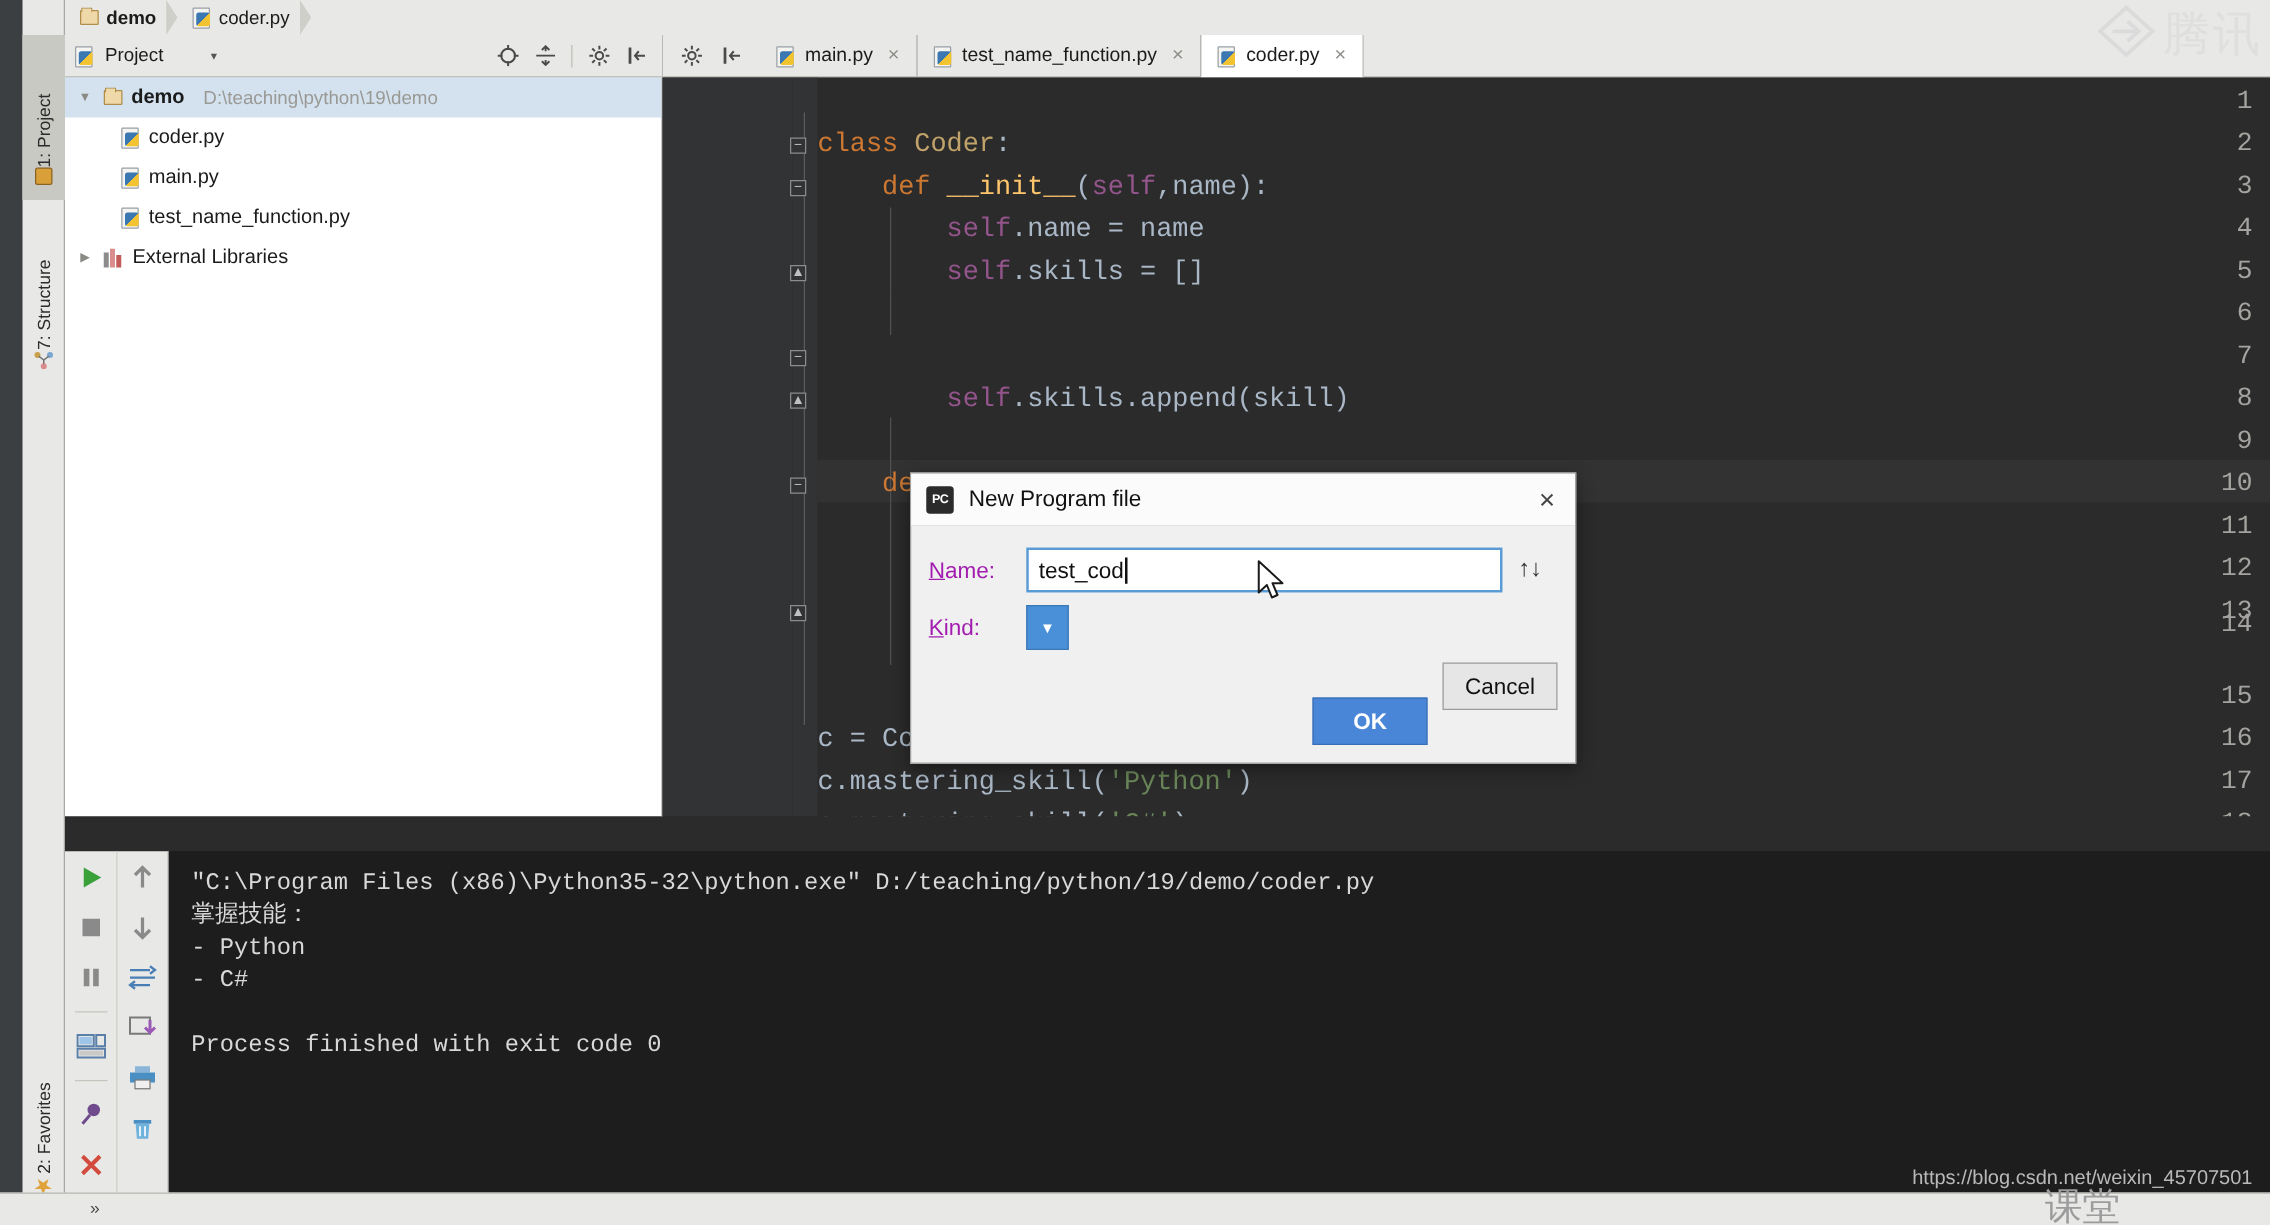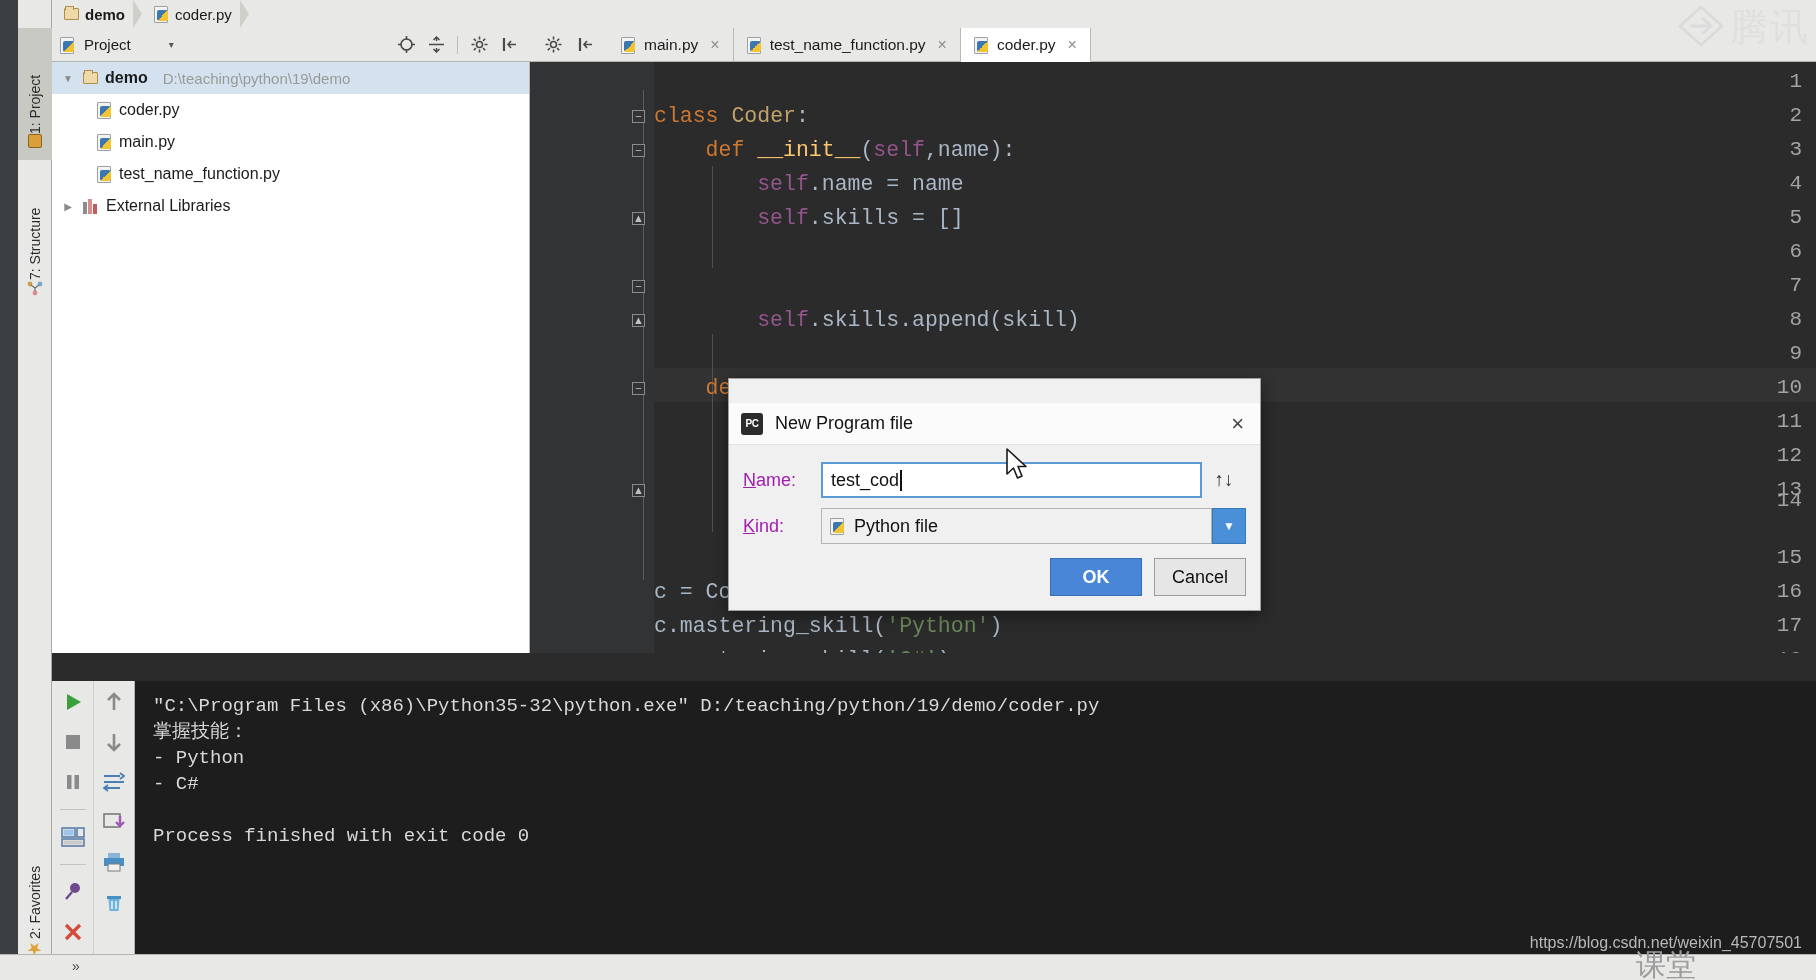--- a/index.html
+++ b/index.html
@@ -198,21 +198,20 @@
   .dlg {
     position:absolute; left:728px; top:378px; width:533px; height:233px;
     background:#f0f0f0; border:1px solid #a0a0a0;
     box-shadow:0 4px 14px rgba(0,0,0,.45);
     z-index:50;
   }
   .dlg-title {
     height:42px; display:flex; align-items:center; gap:12px; padding:0 12px;
     background:#fbfbfb; font-size:18px; color:#111;
     border-bottom:1px solid #e3e3e3;
-    margin-top:24px;
   }
   .pc-ico {
     width:22px;height:22px;background:#2b2b2b;color:#fff;border-radius:3px;
     font-size:10px; font-weight:bold; display:flex;align-items:center;justify-content:center;
     letter-spacing:-0.5px;
   }
   .dlg-close { margin-left:auto; font-size:22px; color:#444; line-height:1; padding:0 4px; }
   .dlg-body { padding:12px 14px 0 14px; }
   .frow { display:flex; align-items:center; height:46px; }
   .flbl { width:78px; font-size:18px; color:#a21caf; }
@@ -231,21 +230,21 @@
   }
   .combo-arrow {
     width:34px;height:36px;background:#4a90d9;border:1px solid #3a77b5;
     display:flex;align-items:center;justify-content:center;color:#fff;font-size:12px;
   }
   .dlg-foot { position:absolute; right:14px; bottom:14px; display:flex; gap:12px; }
   .btn {
     min-width:92px; height:38px; font-size:18px;
     display:flex;align-items:center;justify-content:center;
   }
-  .btn.primary { background:#4a86d8; color:#fff; border:1px solid #3a6fb5; font-weight:bold; }
+  .btn.primary { background:#4a86d8; color:#fff; border:1px solid #3a6fb5; font-weight:bold;margin-top:28px; }
   .btn.secondary { background:#e6e6e6; color:#111; border:1px solid #9c9c9c; }
 
   
   .cursor { position:absolute; z-index:60; pointer-events:none; }
 
   
   .wm-tencent {
     position:absolute; right:6px; top:2px; z-index:5;
     display:flex; align-items:center; gap:6px; opacity:.55;
   }
@@ -570,24 +569,20 @@
       <div class="frow">
         <span class="flbl"><u>N</u>ame:</span>
         <span class="ftext">
           <span>test_cod</span>
             <span class="caretbar"></span>
         </span>
         <span class="updown">↑↓</span>
       </div>
       <div class="frow">
         <span class="flbl"><u>K</u>ind:</span>
-        <span class="fcombo">
-          <span class="pyfile-ico"></span>
-          <span>Python file</span>
-        </span>
         <span class="combo-arrow">▼</span>
       </div>
     </div>
     <div class="dlg-foot">
       <span class="btn primary">OK</span>
       <span class="btn secondary">Cancel</span>
     </div>
   </div>
 
   <span class="cursor" style="left:1005px; top:448px;">

